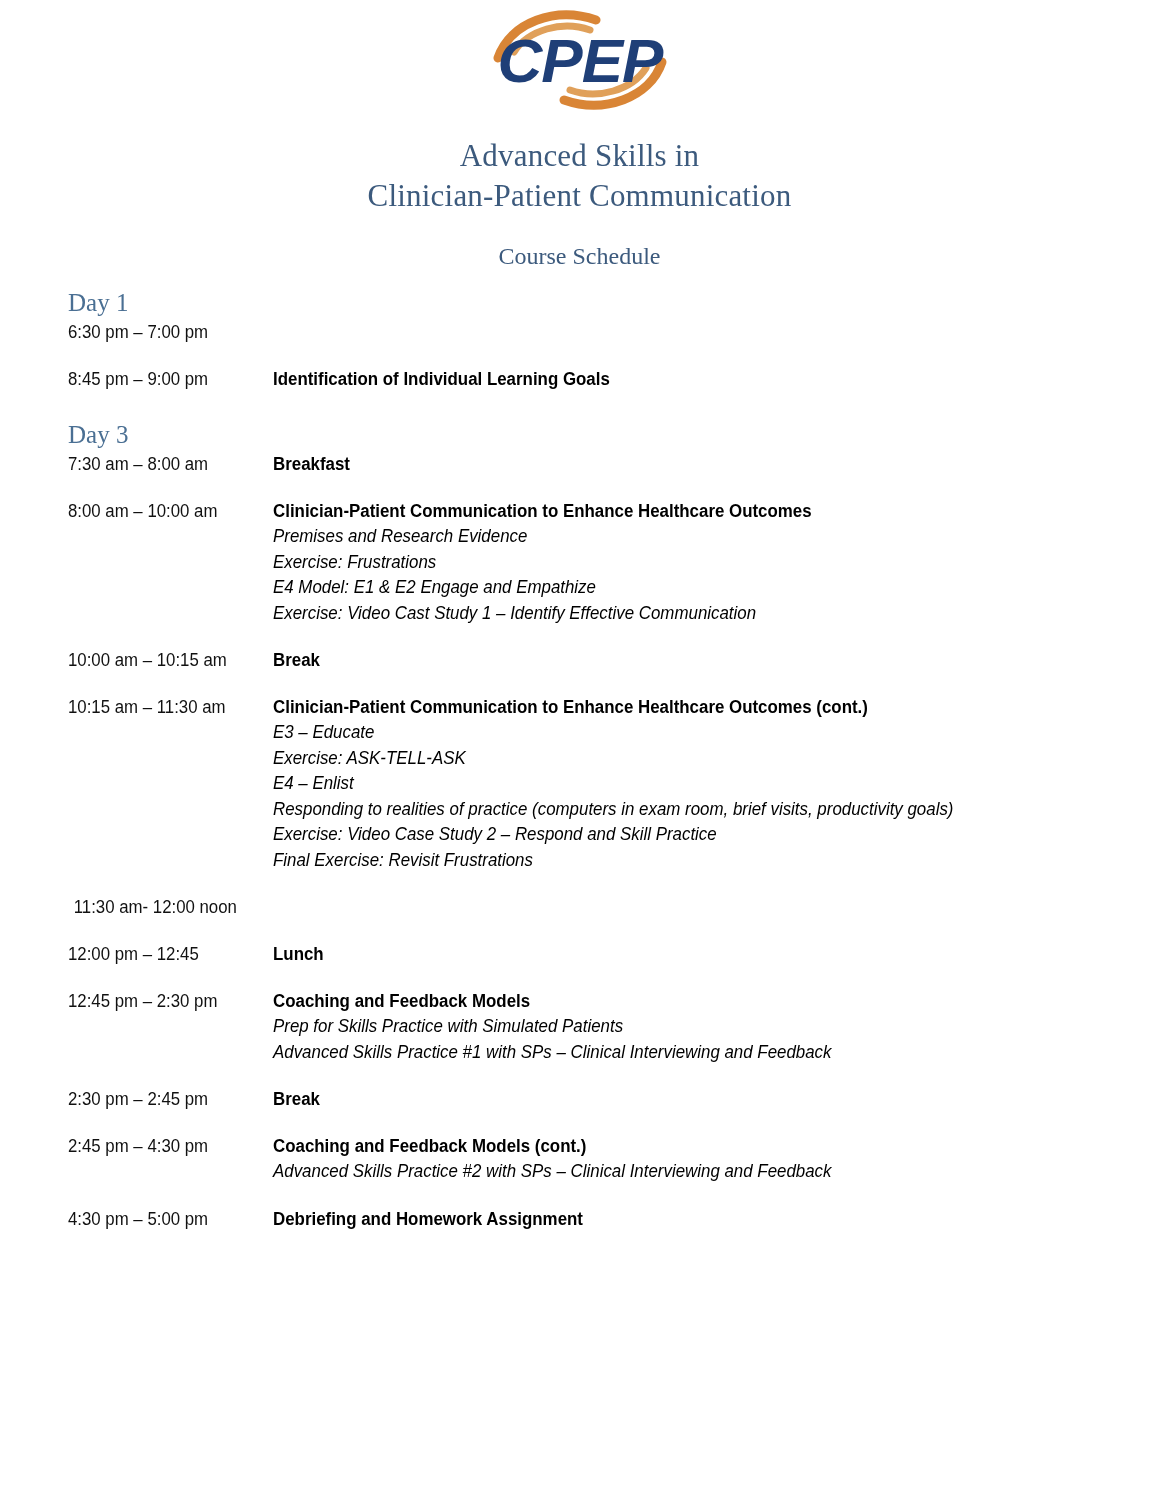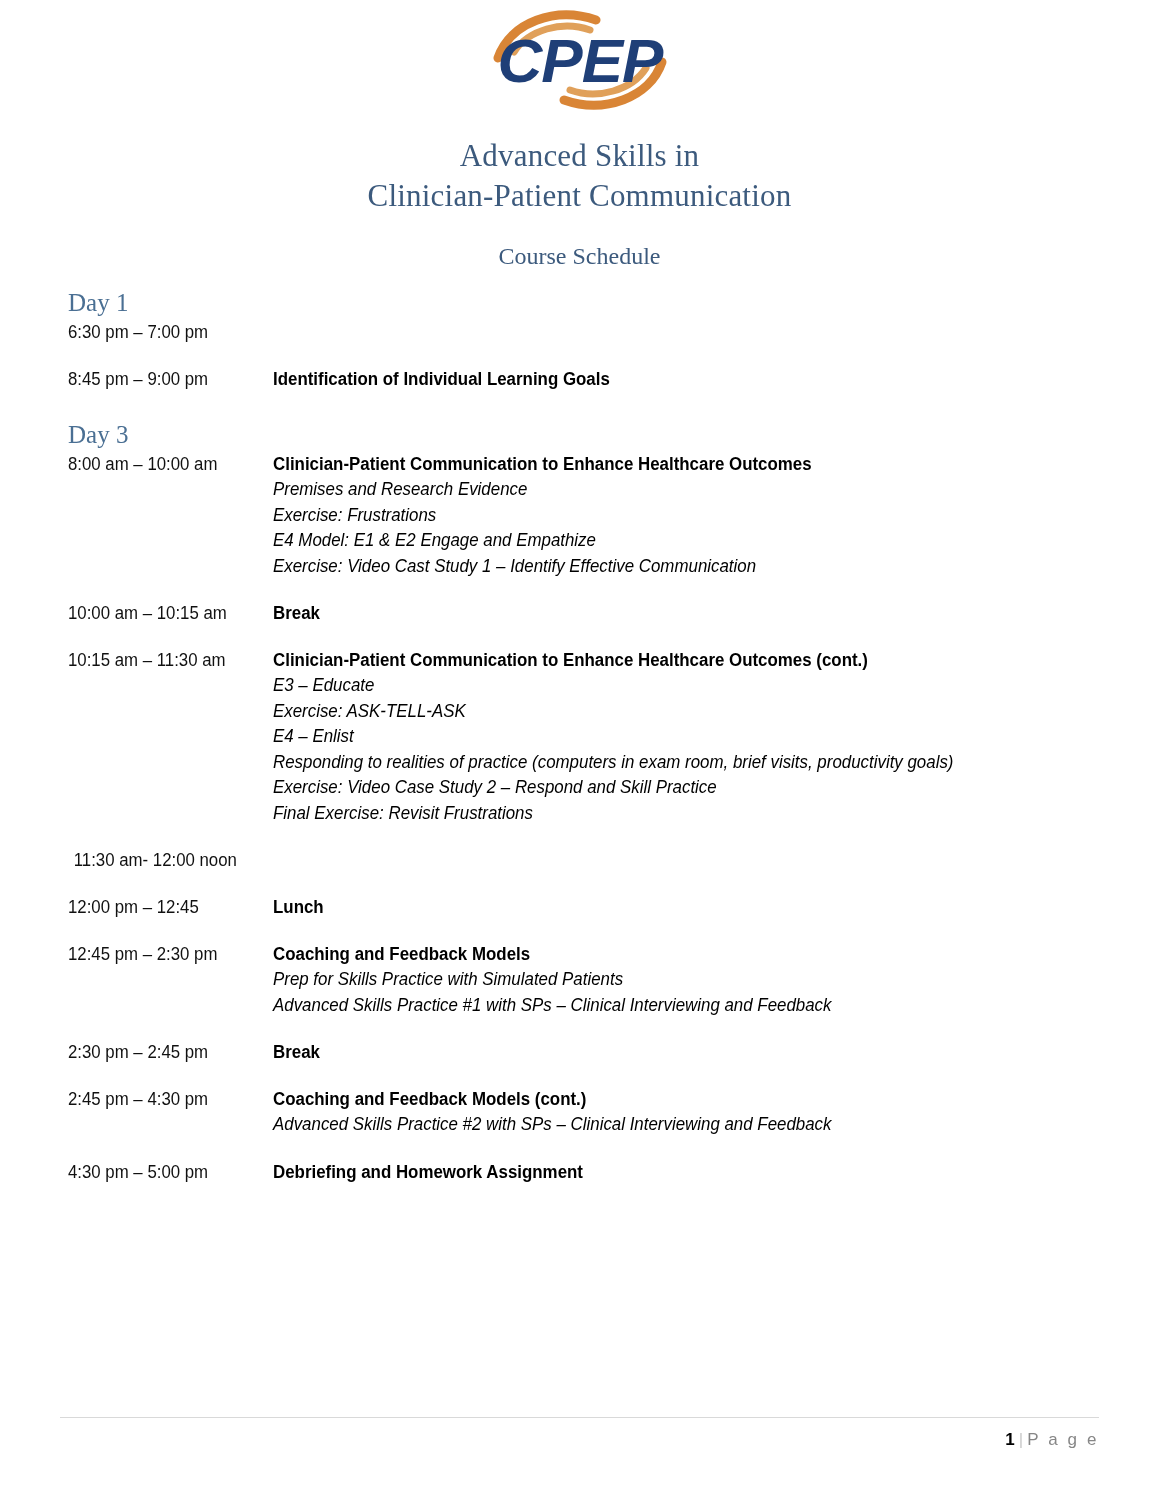--- a/index.html
+++ b/index.html
@@ -179,20 +179,26 @@
 
     <div class="row">
       <div class="time">8:45 pm – 9:00 pm</div>
       <div class="detail">
         <div class="detail-title">Identification of Individual Learning Goals</div>
       </div>
     </div>
 
     <div class="day-heading day-2-heading">Day 3</div>
 
+    <div class="row">
+      <div class="time">7:30 am – 8:00 am</div>
+      <div class="detail">
+        <div class="detail-title">Breakfast</div>
+      </div>
+    </div>
 
     <div class="row">
       <div class="time">8:00 am – 10:00 am</div>
       <div class="detail">
         <div class="detail-title">Clinician-Patient Communication to Enhance Healthcare Outcomes</div>
         <div class="sub">Premises and Research Evidence</div>
         <div class="sub">Exercise: Frustrations</div>
         <div class="sub">E4 Model: E1 &amp; E2 Engage and Empathize</div>
         <div class="sub">Exercise: Video Cast Study 1 – Identify Effective Communication</div>
       </div>
@@ -255,20 +261,14 @@
 
     <div class="row">
       <div class="time">4:30 pm – 5:00 pm</div>
       <div class="detail">
         <div class="detail-title">Debriefing and Homework Assignment</div>
       </div>
     </div>
 
   </div>
 
-  <div class="footer">
-    <div class="footer-rule"></div>
-    <div class="footer-text">
-      <span class="pg-num">1</span><span class="pg-sep">|</span><span class="pg-word">P a g e</span>
-    </div>
-  </div>
 
 </div>
 
 </body></html>

